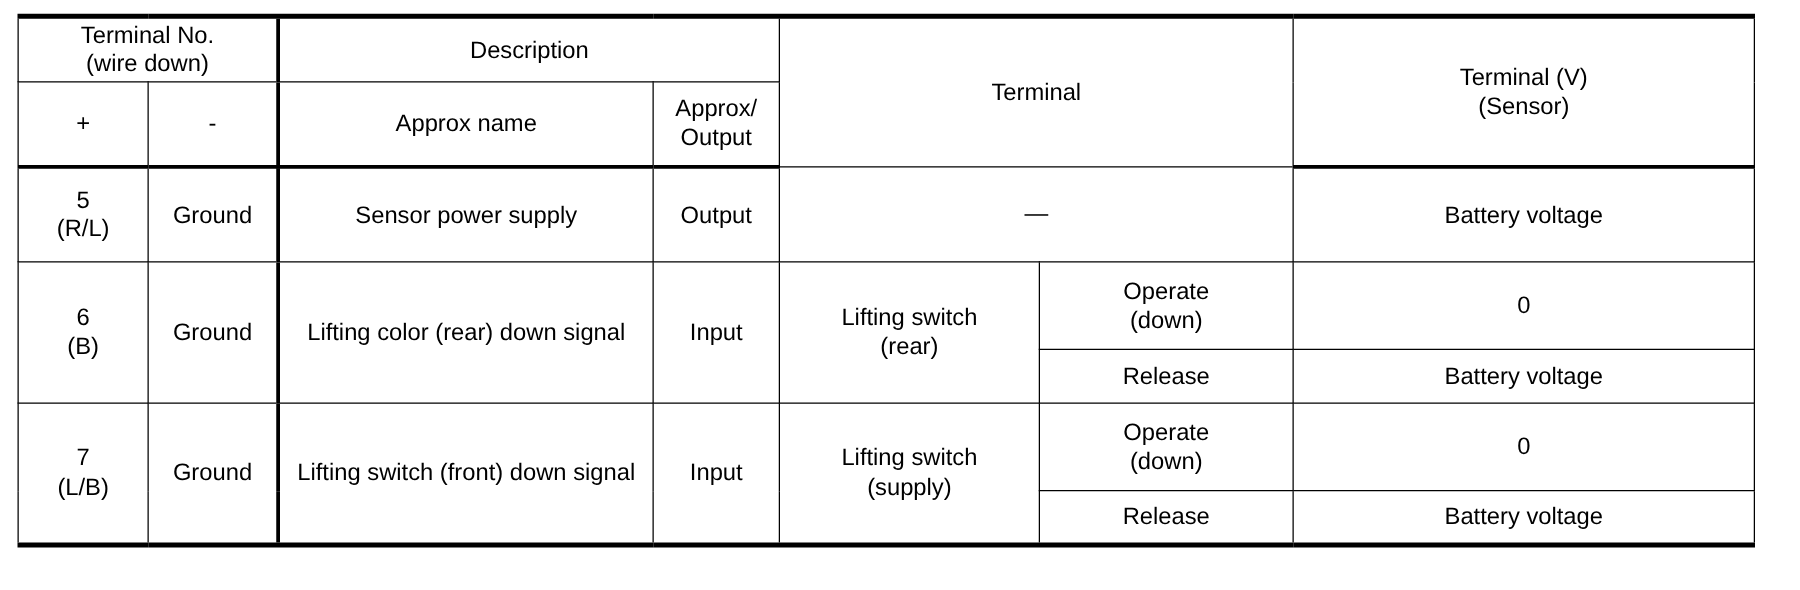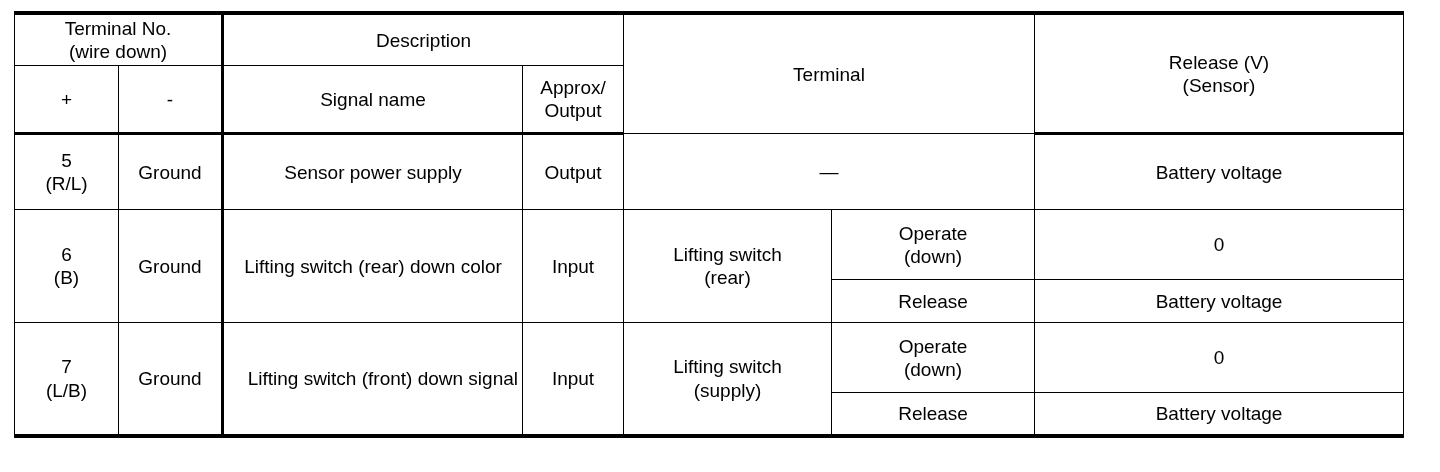--- a/index.html
+++ b/index.html
@@ -79,29 +79,29 @@
     <tbody>
 
       <tr>
         <td class="t-top t-rightheavy" colspan="2" rowspan="1">
           <div>Terminal No.</div>
           <div>(wire down)</div>
         </td>
         <td class="t-top" colspan="2">Description</td>
         <td class="t-top" colspan="2" rowspan="2">Terminal</td>
         <td class="t-top t-heavyunder" rowspan="2">
-          <div>Release (V)</div>
+          <div>Terminal (V)</div>
           <div>(Sensor)</div>
         </td>
       </tr>
 
       <tr style="height:68px">
         <td class="t-heavyunder">+</td>
         <td class="t-heavyunder t-rightheavy">-</td>
-        <td class="t-heavyunder">Signal name</td>
+        <td class="t-heavyunder">Approx name</td>
         <td class="t-heavyunder">
           <div>Approx/</div>
           <div>Output</div>
         </td>
       </tr>
 
       <tr style="height:76px">
         <td>
           <div>5</div>
           <div>(R/L)</div>
@@ -112,21 +112,21 @@
         <td class="dash-cell" colspan="2">—</td>
         <td>Battery voltage</td>
       </tr>
 
       <tr style="height:70px">
         <td rowspan="2">
           <div>6</div>
           <div>(B)</div>
         </td>
         <td class="t-rightheavy" rowspan="2">Ground</td>
-        <td class="sig-cell" rowspan="2">Lifting switch (rear) down color</td>
+        <td class="sig-cell" rowspan="2">Lifting color (rear) down signal</td>
         <td rowspan="2">Input</td>
         <td rowspan="2">
           <div>Lifting switch</div>
           <div>(rear)</div>
         </td>
         <td>
           <div>Operate</div>
           <div>(down)</div>
         </td>
         <td>0</td>
@@ -136,21 +136,21 @@
         <td>Release</td>
         <td>Battery voltage</td>
       </tr>
 
       <tr style="height:70px">
         <td rowspan="2" style="border-bottom-width: 4px;">
           <div>7</div>
           <div>(L/B)</div>
         </td>
         <td class="t-rightheavy" rowspan="2" style="border-bottom-width: 4px;">Ground</td>
-        <td class="sig-cell" rowspan="2" style="border-bottom-width: 4px; text-align: right;">Lifting switch (front) down signal</td>
+        <td class="sig-cell" rowspan="2" style="border-bottom-width: 4px;">Lifting switch (front) down signal</td>
         <td rowspan="2" style="border-bottom-width: 4px;">Input</td>
         <td rowspan="2" style="border-bottom-width: 4px;">
           <div>Lifting switch</div>
           <div>(supply)</div>
         </td>
         <td>
           <div>Operate</div>
           <div>(down)</div>
         </td>
         <td>0</td>

